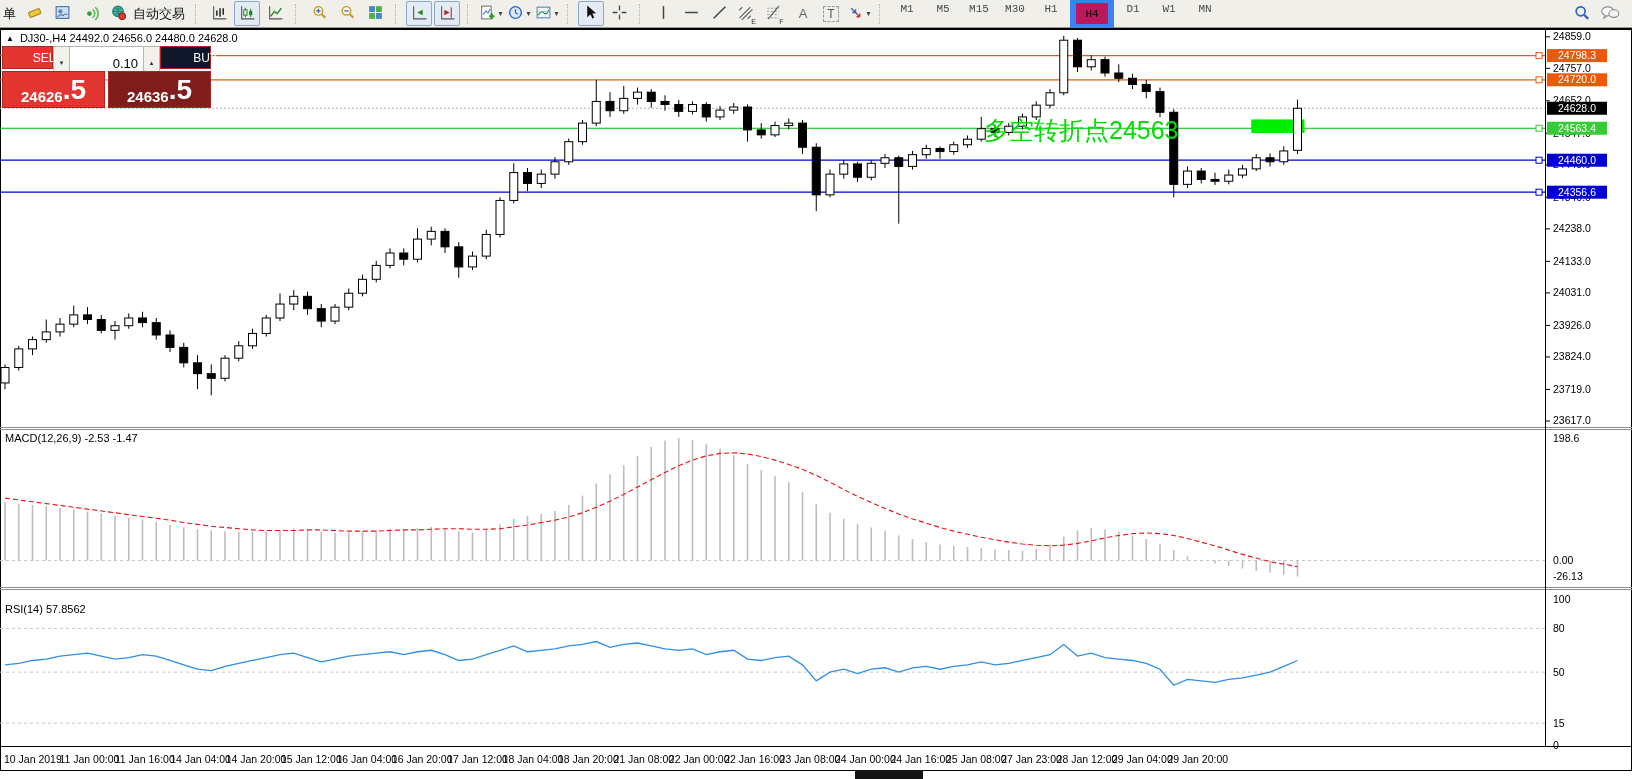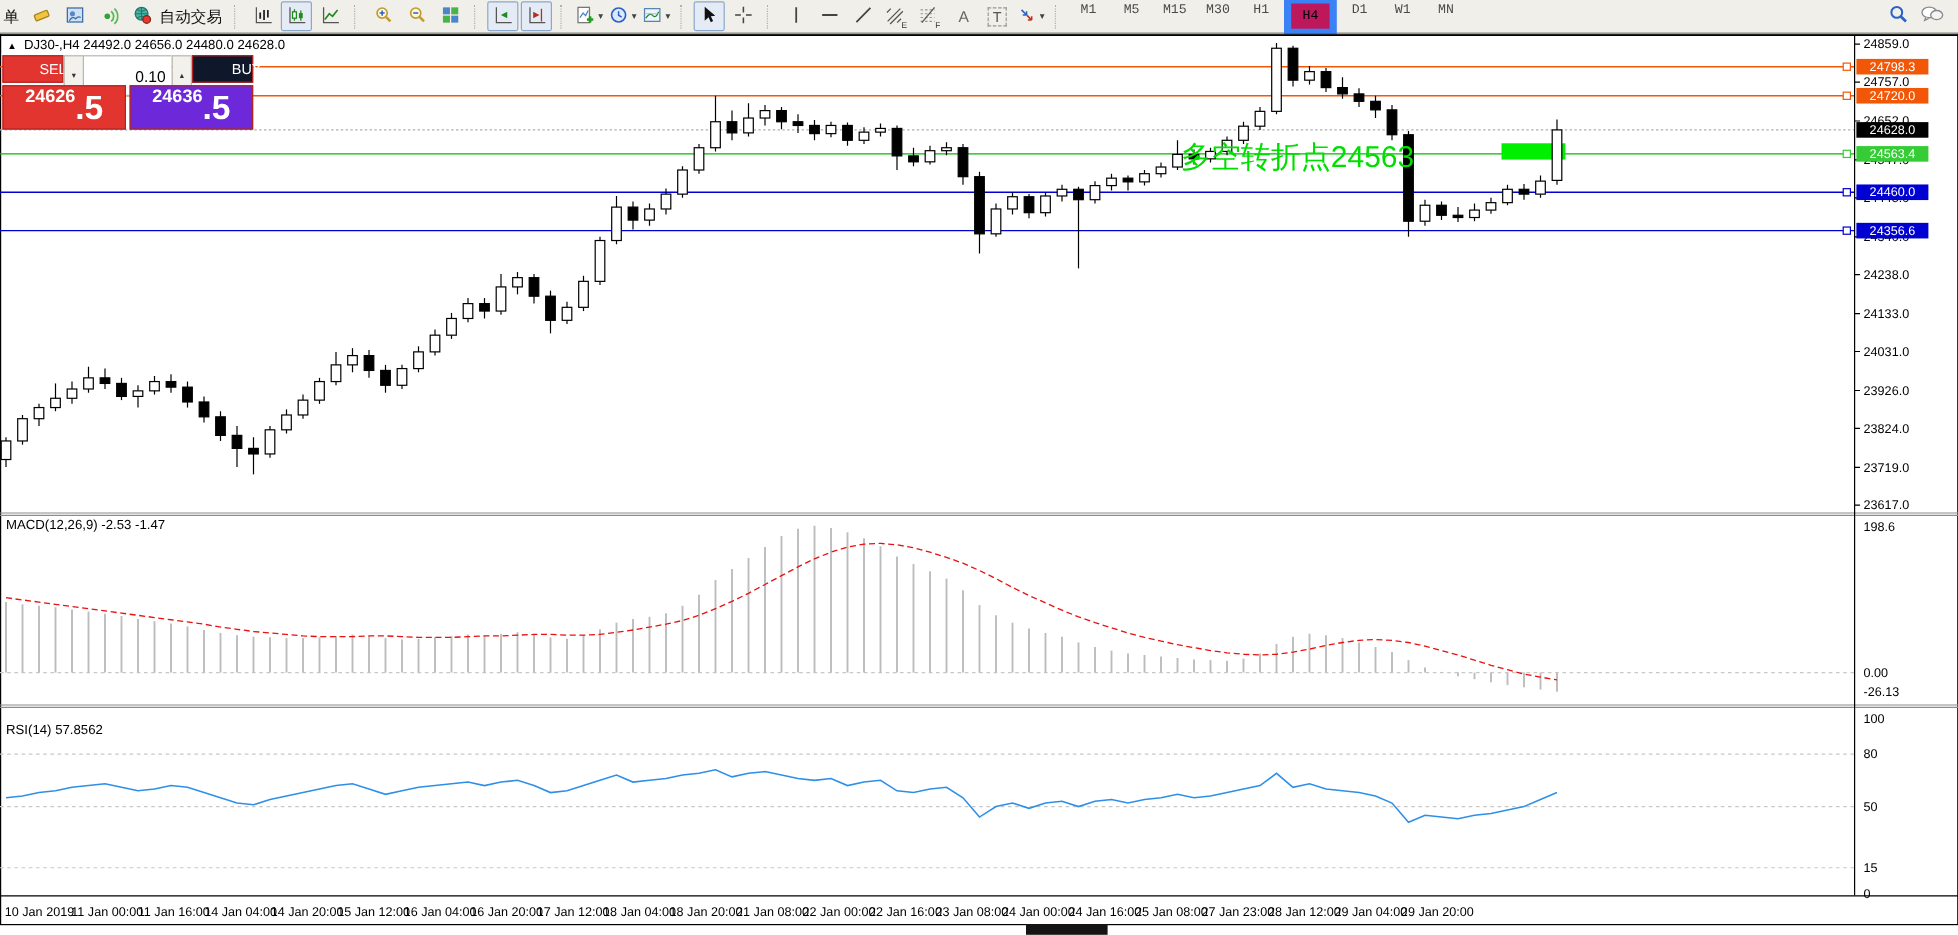--- a/index.html
+++ b/index.html
@@ -35,21 +35,21 @@
   .trade-btn{width:51px;color:#fff;font-weight:normal;font-size:12px;display:flex;
              align-items:center;justify-content:center;border:1px solid #b02424;box-sizing:border-box;padding-left:40px;}
   .vol-stepper{flex:1;display:flex;height:34px;box-sizing:border-box;}
   .vol-arrow{width:17px;background:#f2f1ec;border:1px solid #b9b6ad;box-sizing:border-box;
              display:flex;align-items:center;justify-content:center;font-size:7px;color:#333;}
   .vol-val{flex:1;background:#fff;border-top:1px solid #b9b6ad;border-bottom:1px solid #b9b6ad;
            display:flex;align-items:center;justify-content:flex-end;padding-right:5px;font-size:13px;color:#000;}
   .oc-row2{display:flex;gap:3px;margin-top:2px;height:37px;}
   .price-box{flex:1;color:#fff;display:flex;align-items:flex-end;justify-content:center;
              padding-bottom:3px;border:1px solid #b02424;box-sizing:border-box;}
-  .pb-int{font-weight:bold;font-size:15px;line-height:1;margin-bottom:16px;}
+  .pb-int{font-weight:bold;font-size:15px;line-height:1;margin-bottom:0;}
   .pb-frac{font-weight:bold;font-size:28px;line-height:1;}
   .ind-label{font-size:11px;color:#000;white-space:nowrap;}
   .macd-label{left:5px;top:432px;}
   .rsi-label{left:5px;top:591px;margin-top:12px;}
   .annotation{left:984px;top:114px;font-size:25px;font-weight:normal;white-space:nowrap;}
   .bottom-strip{left:855px;top:770px;width:68px;height:9px;background:#141414;}
 </style>
 </head>
 <body>
 
@@ -674,21 +674,21 @@
       <div class="vol-val">0.10</div>
       <div class="vol-arrow">▴</div>
     </div>
     <div class="trade-btn" style="background: #0f172a;">BUY</div>
   </div>
   <div class="oc-row2">
     <div class="price-box" style="background: rgb(227, 53, 47);">
       <span class="pb-int">24626</span>
       <span class="pb-frac">.5</span>
     </div>
-    <div class="price-box" style="background: #6d28d9;">
+    <div class="price-box" style="background: #7f1d1d;">
       <span class="pb-int">24636</span>
       <span class="pb-frac">.5</span>
     </div>
   </div>
 </div>
 
 <div class="overlay ind-label macd-label">MACD(12,26,9) -2.53 -1.47</div>
 <div class="overlay ind-label rsi-label">RSI(14) 57.8562</div>
 <div class="overlay annotation" style="color: rgb(0, 222, 0);">多空转折点24563</div>
 <div class="overlay bottom-strip"></div>

